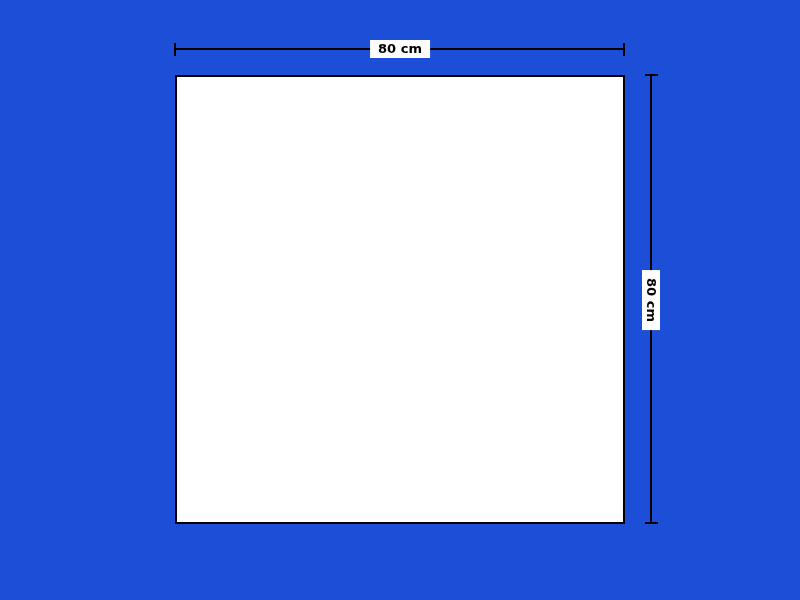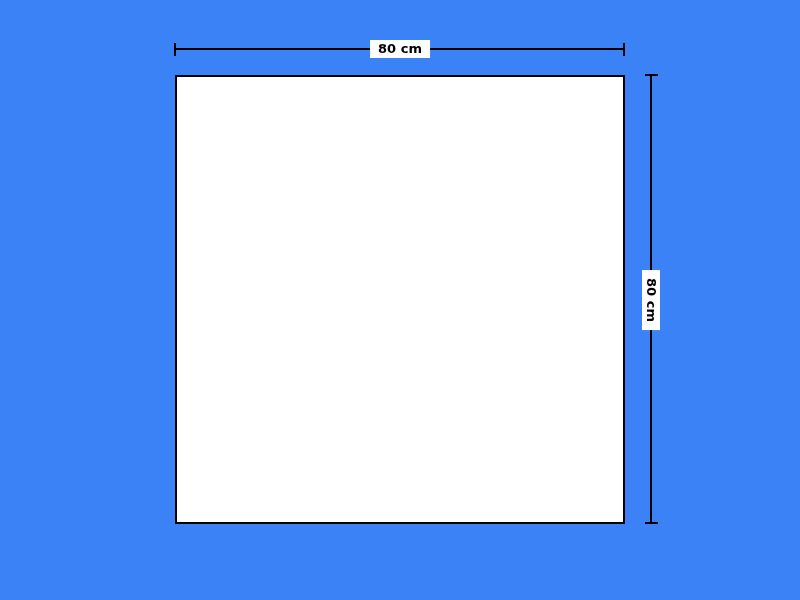--- a/index.html
+++ b/index.html
@@ -4,21 +4,21 @@
 <style>
   html, body {
     margin: 0;
     padding: 0;
     background: #ffffff;
   }
   .canvas {
     position: relative;
     width: 800px;
     height: 600px;
-    background: #3b82f6;
+    background: #1d4ed8;
     overflow: hidden;
     font-family: "DejaVu Sans", "Liberation Sans", sans-serif;
   }
   
   .square {
     position: absolute;
     left: 175px;
     top: 75px;
     width: 450px;
     height: 449px;

